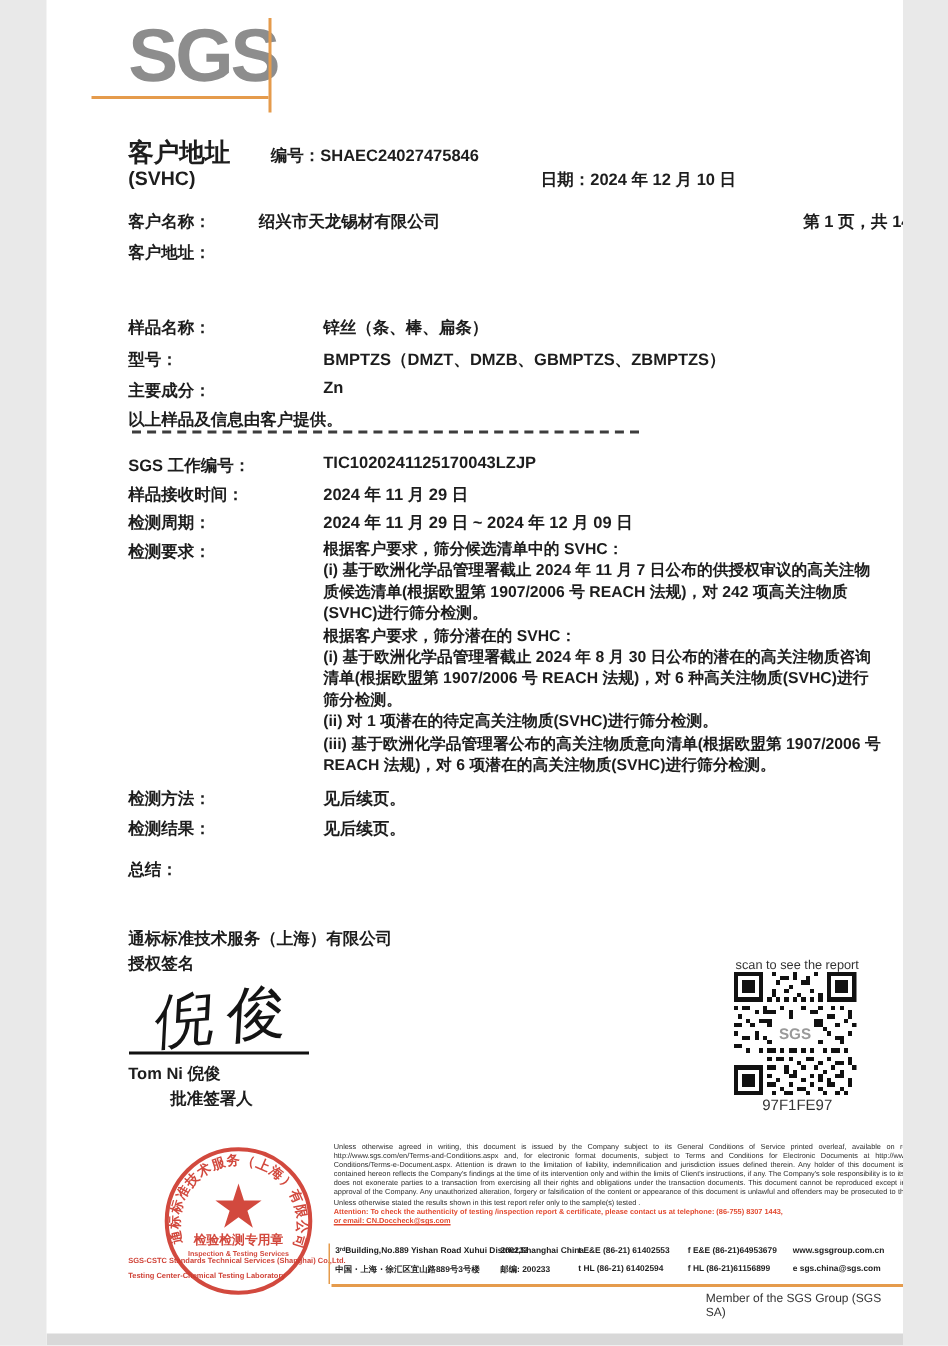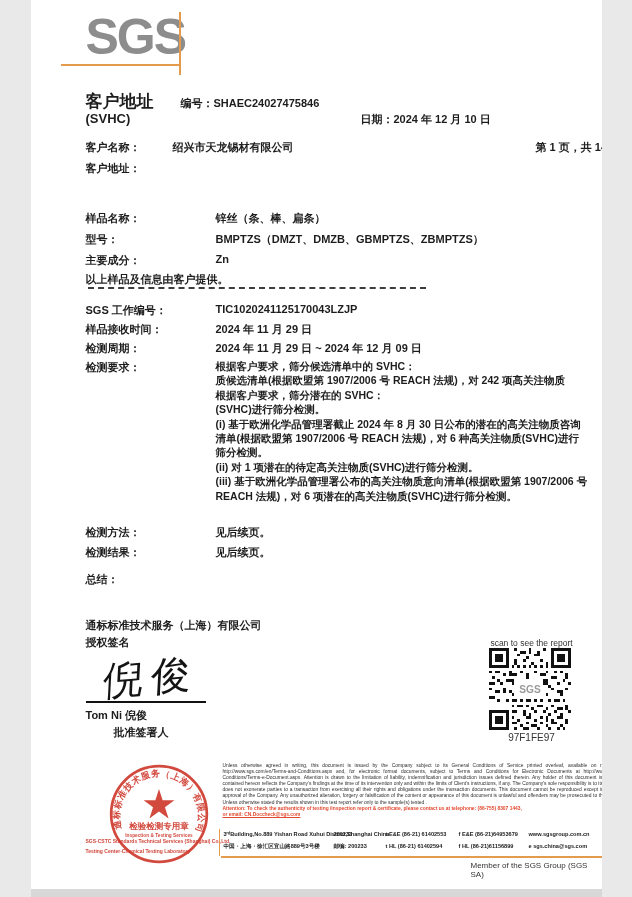--- a/index.html
+++ b/index.html
@@ -76,23 +76,24 @@
 
   <div class="abs lbl" style="left:55px; top:303px;">SGS 工作编号：</div>
   <div class="abs val" style="left:185px; top:303px;">TIC1020241125170043LZJP</div>
   <div class="abs lbl" style="left:55px; top:322px;">样品接收时间：</div>
   <div class="abs val" style="left:185px; top:322px;">2024 年 11 月 29 日</div>
   <div class="abs lbl" style="left:55px; top:341px;text-align:right;">检测周期：</div>
   <div class="abs val" style="left:185px; top:341px;">2024 年 11 月 29 日 ~ 2024 年 12 月 09 日</div>
   <div class="abs lbl" style="left:55px; top:360px;">检测要求：</div>
   <div class="abs" style="left:185px; top:359px;">
     <div class="req-line">根据客户要求，筛分候选清单中的 SVHC：</div>
+    <div class="req-line">(i) 基于欧洲化学品管理署截止 2024 年 11 月 7 日公布的供授权审议的高关注物</div>
     <div class="req-line">质候选清单(根据欧盟第 1907/2006 号 REACH 法规)，对 242 项高关注物质</div>
+    <div class="req-line">(SVHC)进行筛分检测。</div>
     <div class="req-line">根据客户要求，筛分潜在的 SVHC：</div>
-    <div class="req-line">(SVHC)进行筛分检测。</div>
     <div class="req-line">(i) 基于欧洲化学品管理署截止 2024 年 8 月 30 日公布的潜在的高关注物质咨询</div>
     <div class="req-line">清单(根据欧盟第 1907/2006 号 REACH 法规)，对 6 种高关注物质(SVHC)进行</div>
     <div class="req-line">筛分检测。</div>
     <div class="req-line">(ii) 对 1 项潜在的待定高关注物质(SVHC)进行筛分检测。</div>
     <div class="req-line">(iii) 基于欧洲化学品管理署公布的高关注物质意向清单(根据欧盟第 1907/2006 号</div>
     <div class="req-line">REACH 法规)，对 6 项潜在的高关注物质(SVHC)进行筛分检测。</div>
   </div>
   <div class="abs lbl" style="left:55px; top:525px;">检测方法：</div>
   <div class="abs val" style="left:185px; top:525px;">见后续页。</div>
   <div class="abs lbl" style="left:55px; top:545px;">检测结果：</div>

